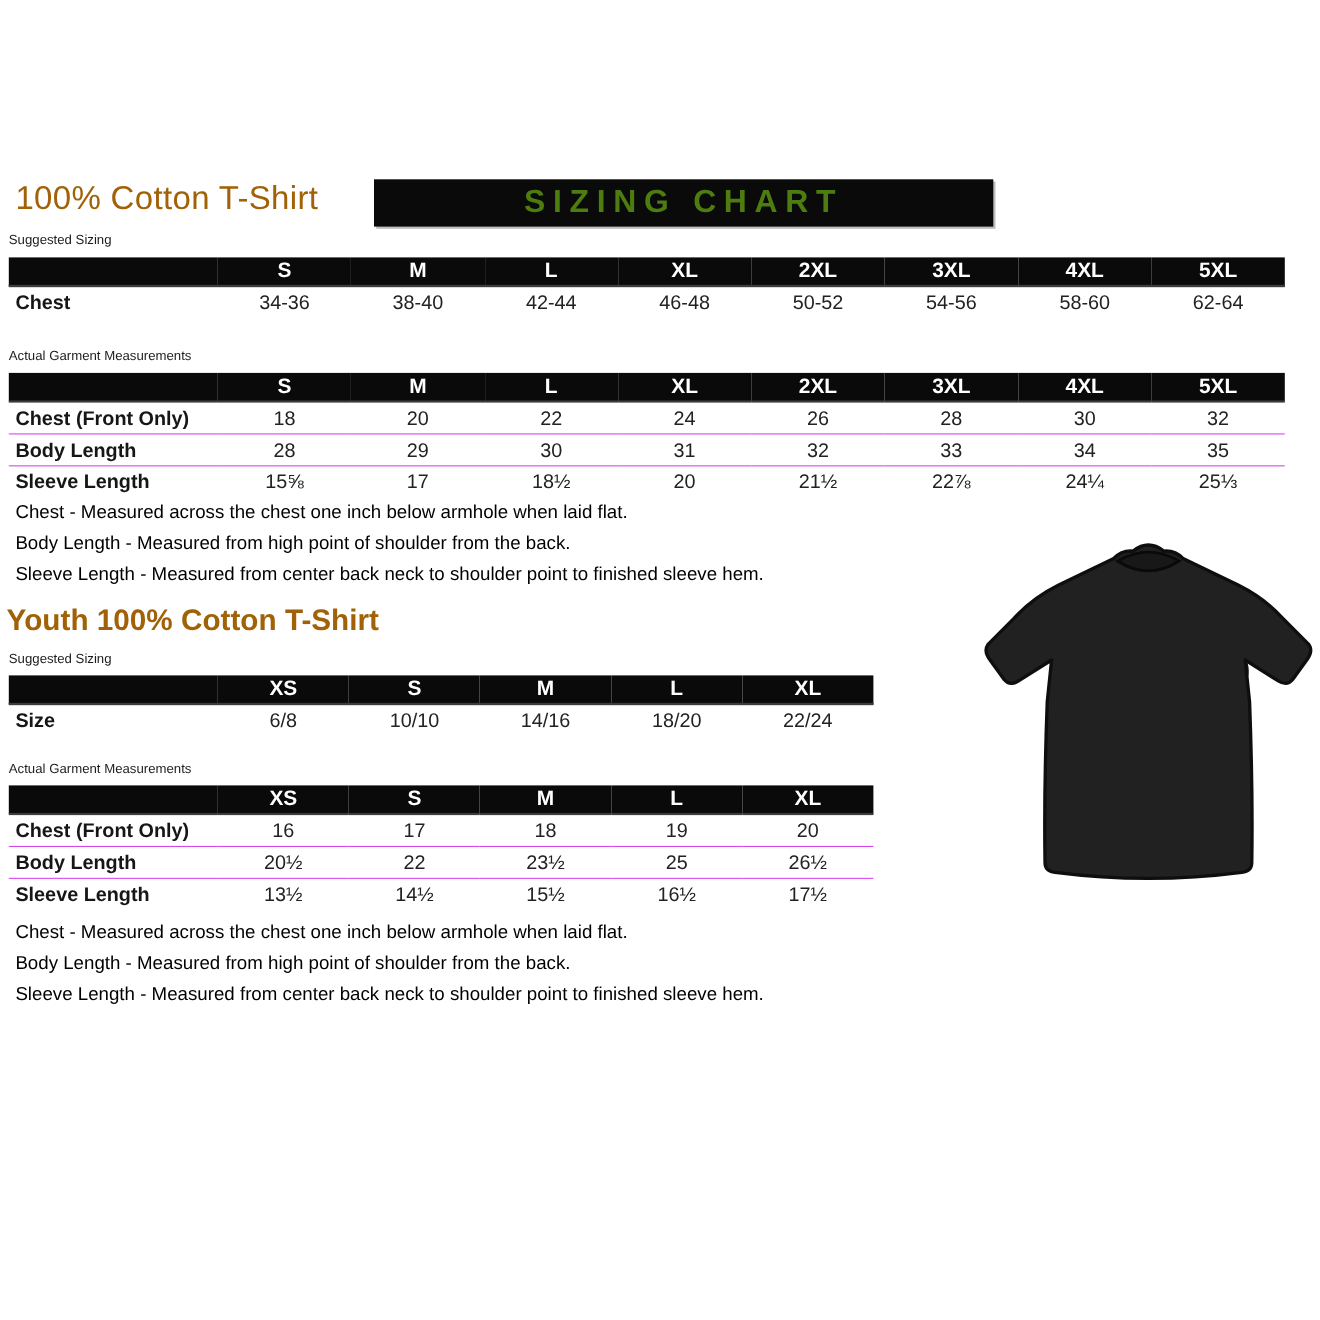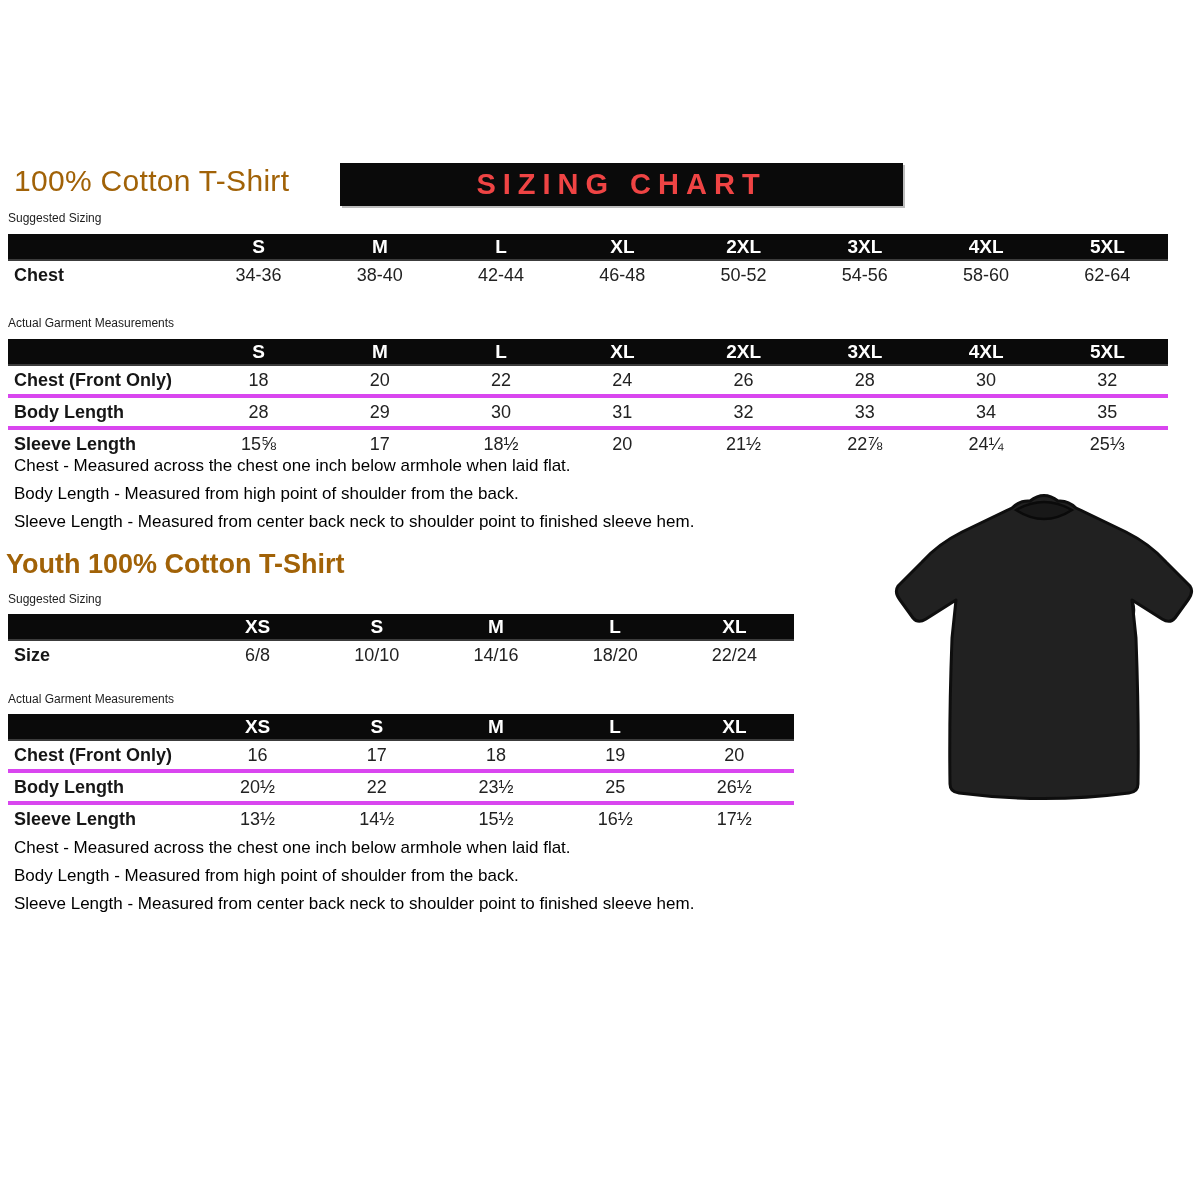--- a/index.html
+++ b/index.html
@@ -8,34 +8,34 @@
     font-family:"Liberation Sans",sans-serif;color:#1c1c1c;
   }
   .abs{position:absolute;}
   
   .main-title{font-size:30px;font-weight:400;letter-spacing:.3px;color:#a16207;}
   .youth-title{font-size:27px;font-weight:700;color:#a16207;}
   .banner{
     background:#0a0a0a;display:flex;align-items:center;justify-content:center;
     box-shadow:2px 2px 0 #bdbdbd;
   }
-  .banner span{color:#ef4444;font-size:29px;font-weight:700;letter-spacing:7px;}
+  .banner span{color:#4d7c0f;font-size:29px;font-weight:700;letter-spacing:7px;}
   .section-label{font-size:12px;color:#1c1c1c;}
   
   table{border-collapse:collapse;table-layout:fixed;}
   table thead th{
     background:#0a0a0a;color:#ffffff;font-size:19px;font-weight:700;
     height:25px;text-align:center;padding:0;border-bottom:2px solid #3c3c3c;
   }
   table tbody td{
     font-size:18px;height:28px;text-align:center;padding:0;color:#222;margin-left:36px;
   }
   table tbody td.rowlabel{text-align:left;padding-left:6px;font-weight:700;color:#161616;}
   table tbody td.rowlabel .suffix{font-weight:700;}
-  table tbody tr + tr td{border-top:4px solid #d946ef;}
+  table tbody tr + tr td{border-top:1px solid #d946ef;}
   
   .notes div{font-size:17px;line-height:28px;color:#000000;padding-left:6px;}
 </style>
 </head>
 <body>
 
 <div class="abs main-title" style="left:14px;top:164px;">100% Cotton T-Shirt</div>
 
 <div class="abs banner" style="left:340px;top:163px;width:563px;height:43px;">
   <span>SIZING CHART</span>

